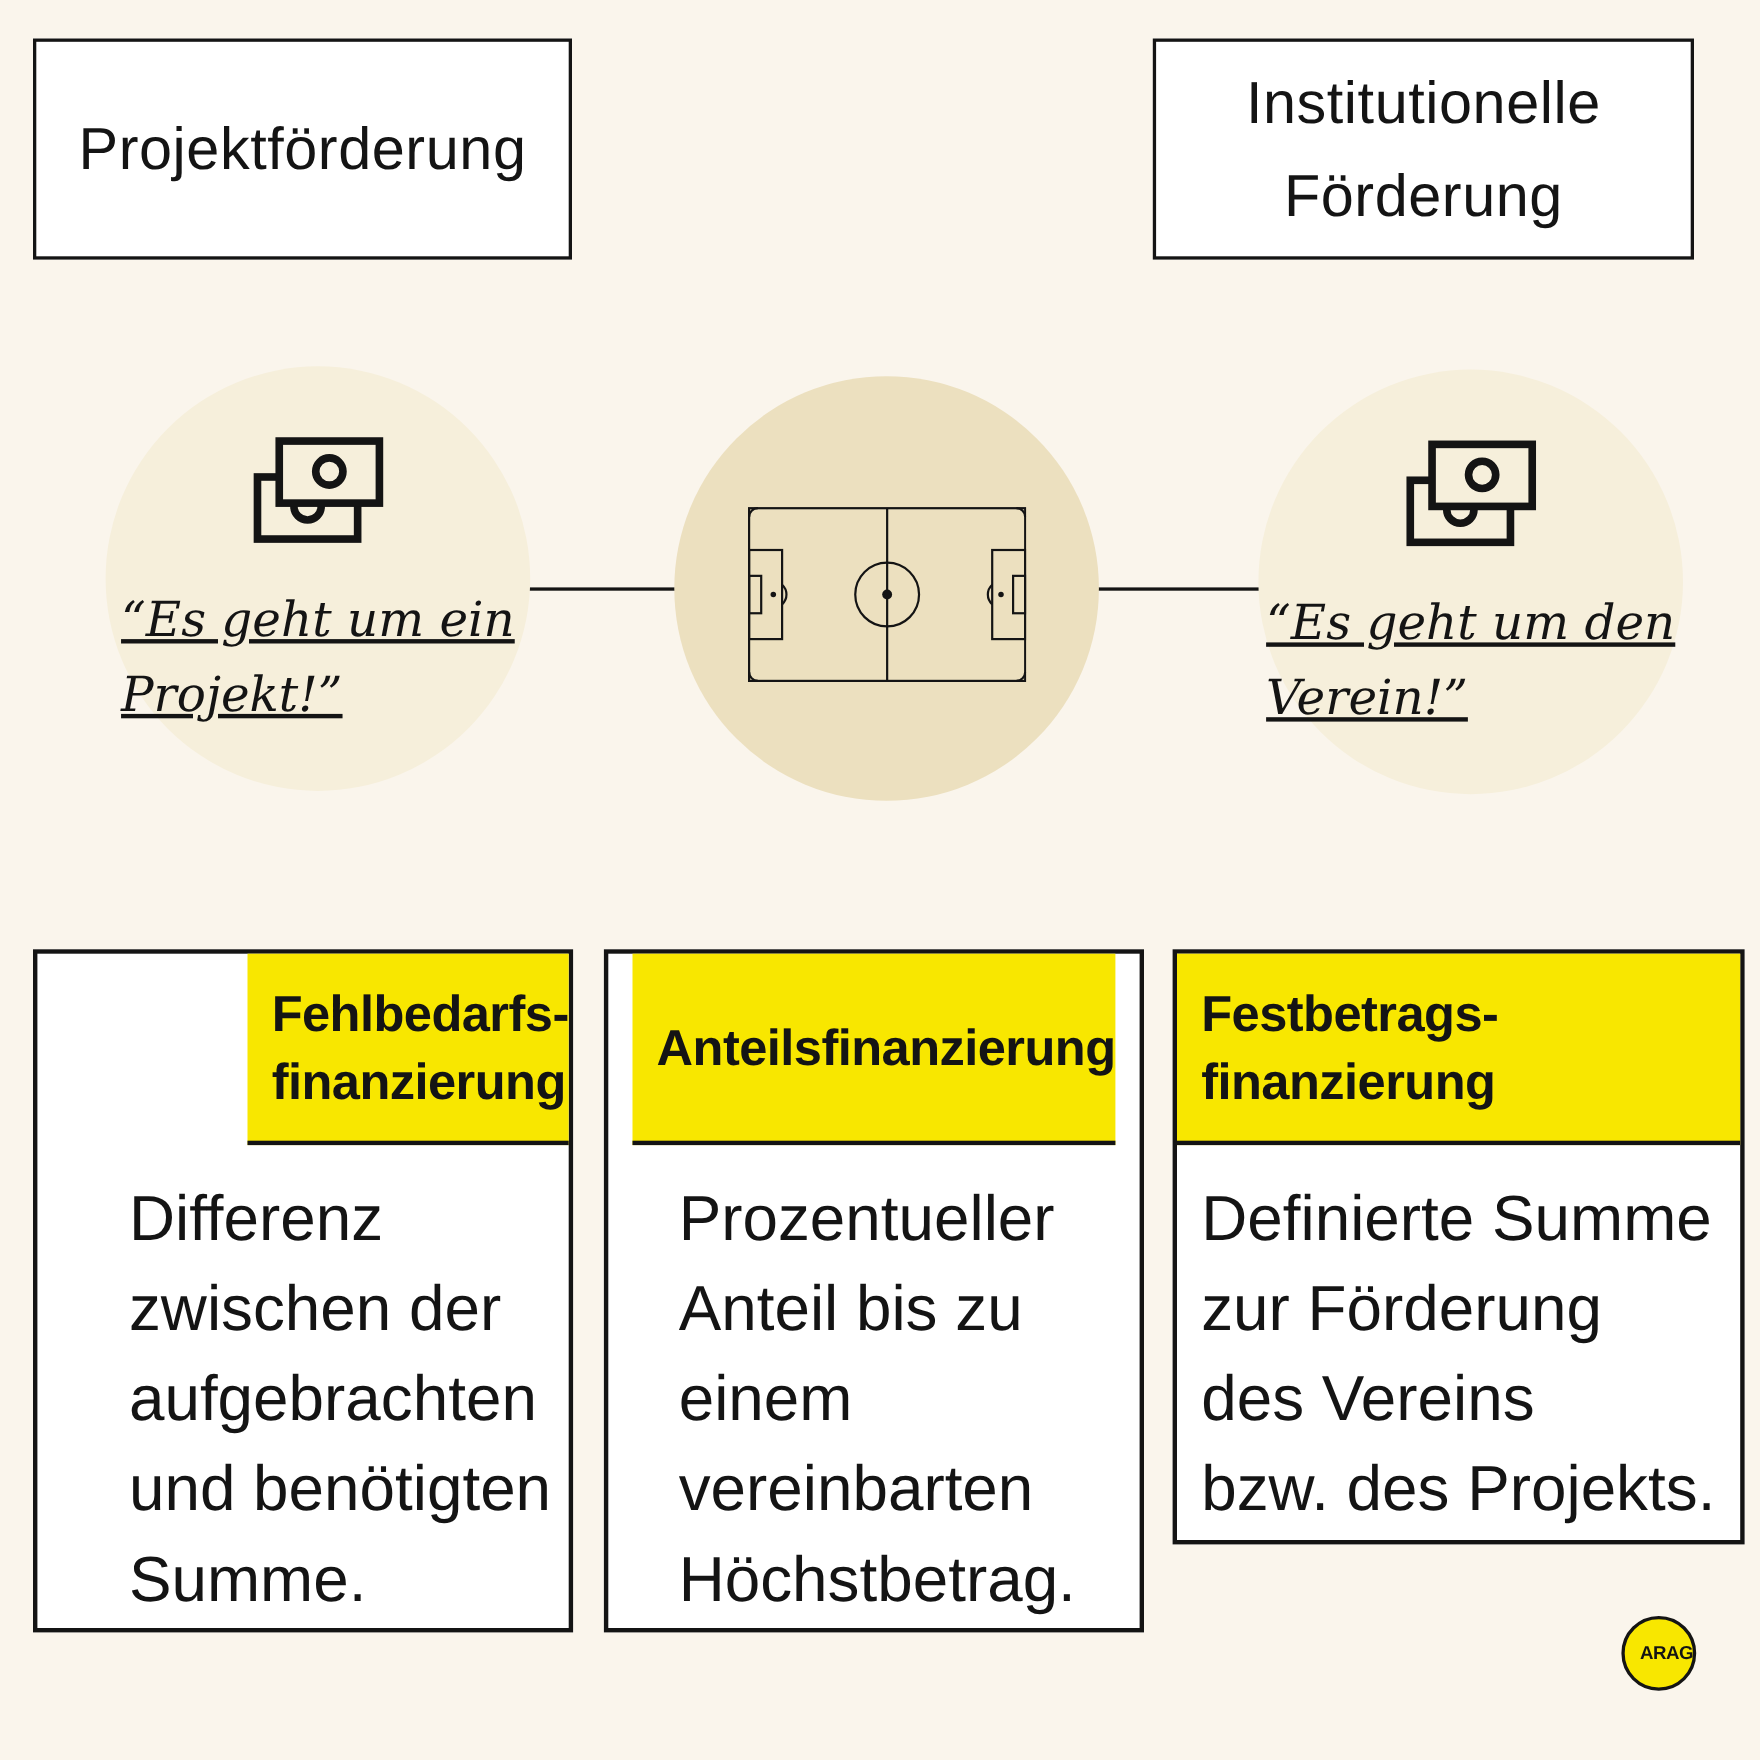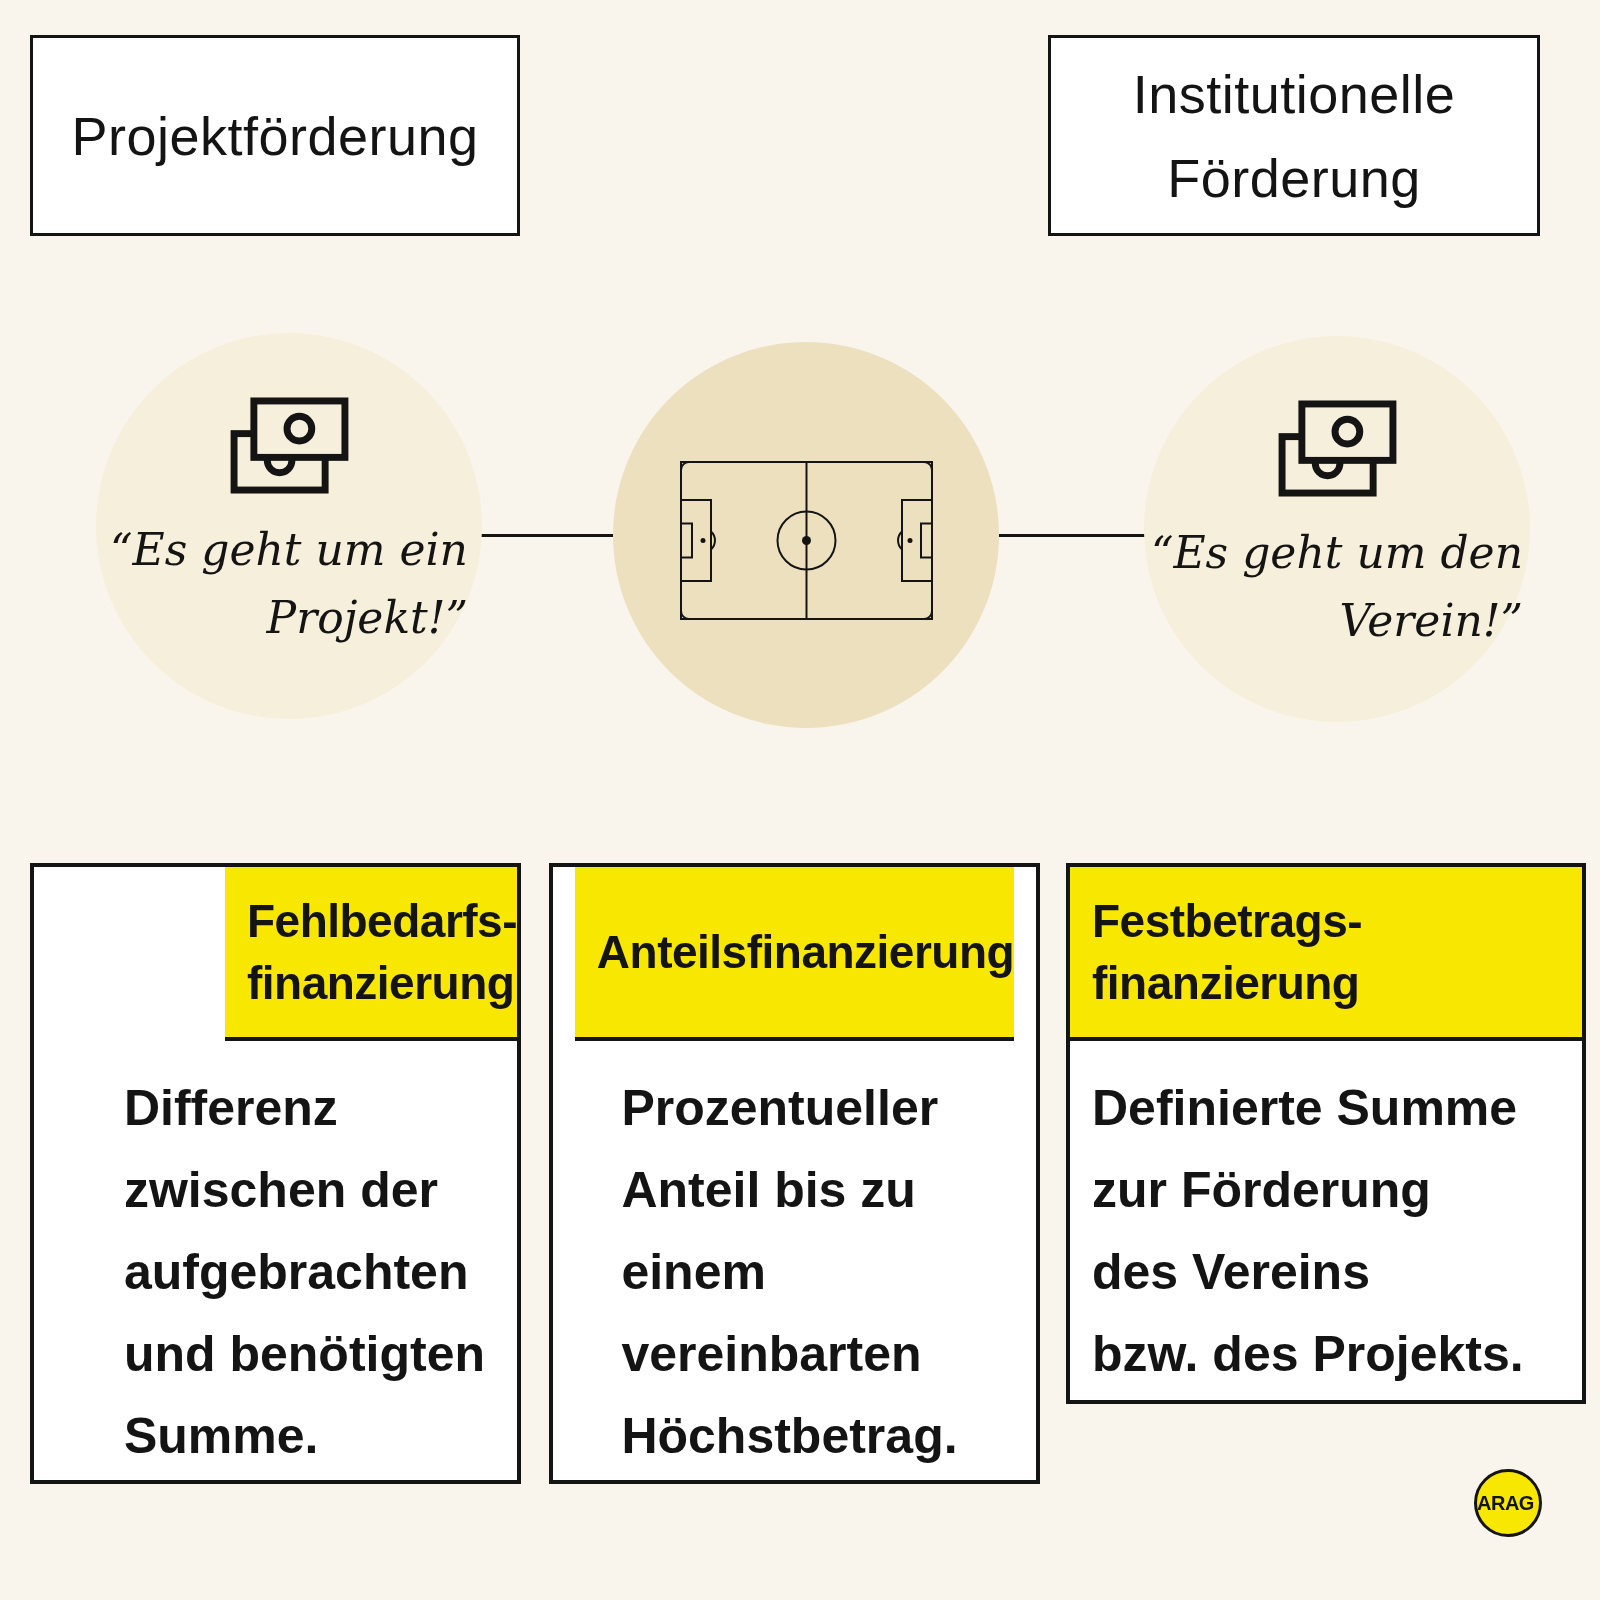--- a/index.html
+++ b/index.html
@@ -34,47 +34,47 @@
   .circle{
     position:absolute;border-radius:50%;z-index:1;
     display:flex;flex-direction:column;align-items:center;
   }
   .circle.light{background:var(--circle-light);width:386px;height:386px;padding-top:64px;}
   .circle.dark{background:var(--circle-dark);width:386px;height:386px;justify-content:center;padding-top:10px;}
   .circle.c-left{left:96px;top:333px;}
   .circle.c-mid{left:613px;top:342px;}
   .circle.c-right{left:1144px;top:336px;}
   .quote{
-    margin-top:22px;text-align:right;
+    margin-top:36px;text-align:left;
     font-family:"DejaVu Serif", serif;font-style:italic;font-weight:500;
-    font-size:44px;line-height:68px;white-space:nowrap;
+    font-size:44px;line-height:68px;white-space:nowrap;text-decoration:underline;
   }
   .icon-wrap{color:var(--ink);}
   
   .card{
     position:absolute;top:863px;background:var(--card-fill);
     border:4px solid var(--ink);display:flex;flex-direction:column;
   }
   .card.card-1{left:30px;width:491px;height:621px;align-items:flex-end;}
   .card.card-2{left:549px;width:491px;height:621px;align-items:center;}
   .card.card-3{left:1066px;width:520px;height:541px;}
   .card-header{
     background:var(--accent-yellow);border-bottom:4px solid var(--ink);
     height:174px;flex:0 0 174px;display:flex;flex-direction:column;justify-content:center;
     padding-left:22px;font-weight:700;font-size:46px;line-height:62px;letter-spacing:-0.5px;
   }
   .card-body{
-    padding:26px 32px 0 22px;font-size:50px;line-height:82px;font-weight:700;
+    padding:26px 16px 0 22px;font-size:58px;line-height:82px;font-weight:400;
   }
   
   .arag{
     position:absolute;left:1474px;top:1469px;width:68px;height:68px;border-radius:50%;
     background:var(--accent-yellow);border:3px solid var(--ink);
-    display:flex;align-items:center;justify-content:flex-start;
-    font-weight:700;font-size:20px;letter-spacing:-0.5px;
+    display:flex;align-items:center;justify-content:flex-end;
+    font-weight:700;font-size:17px;letter-spacing:-0.5px;
   }
   svg{display:block;}
 </style>
 </head>
 <body>
 
 <div class="canvas">
 
   <div class="top-box left">
     <span>Projektförderung</span>

